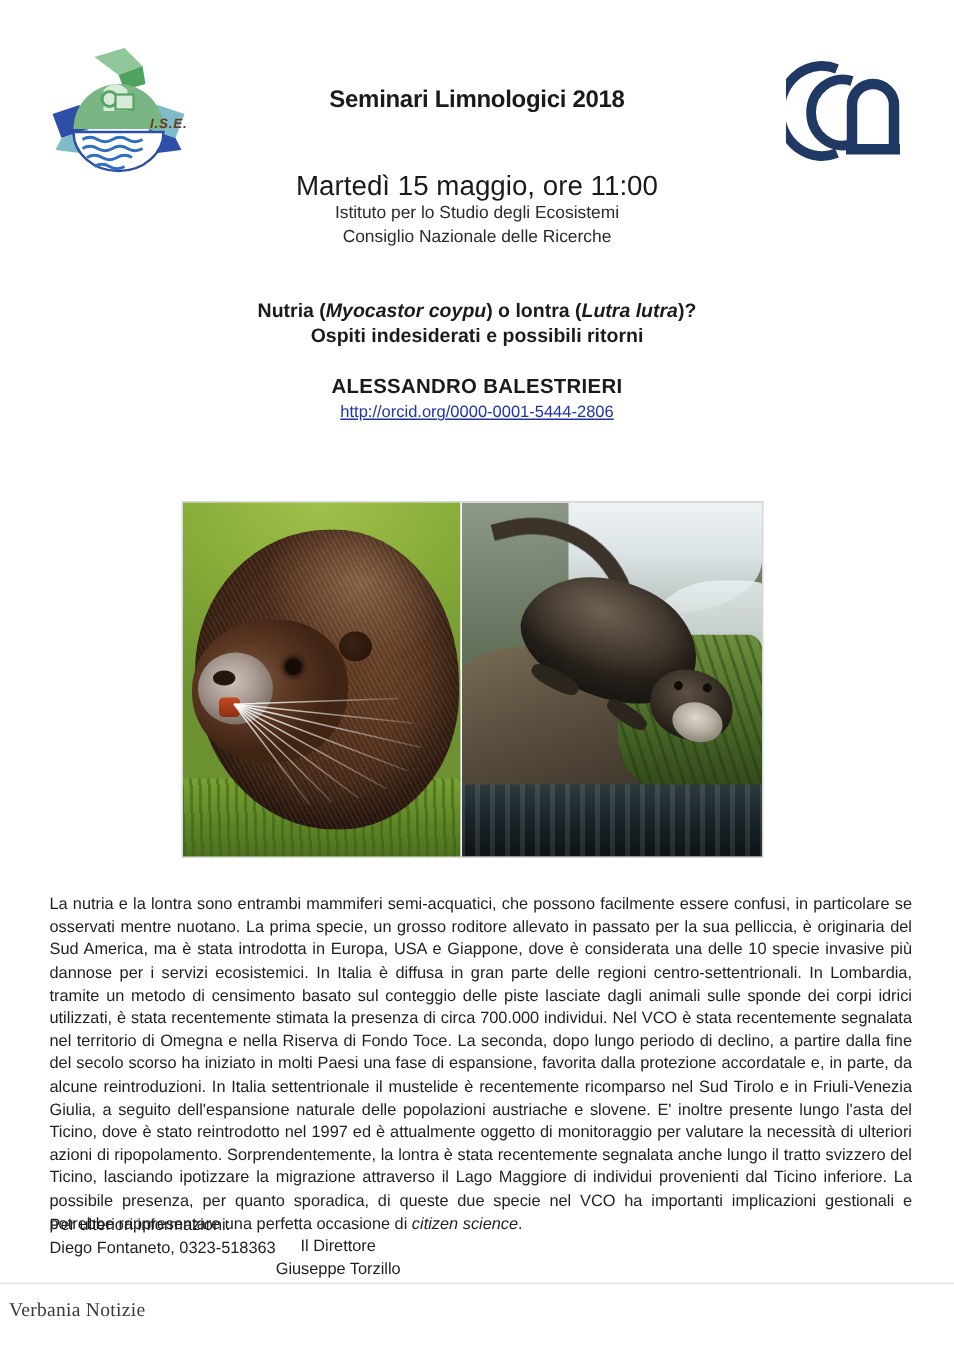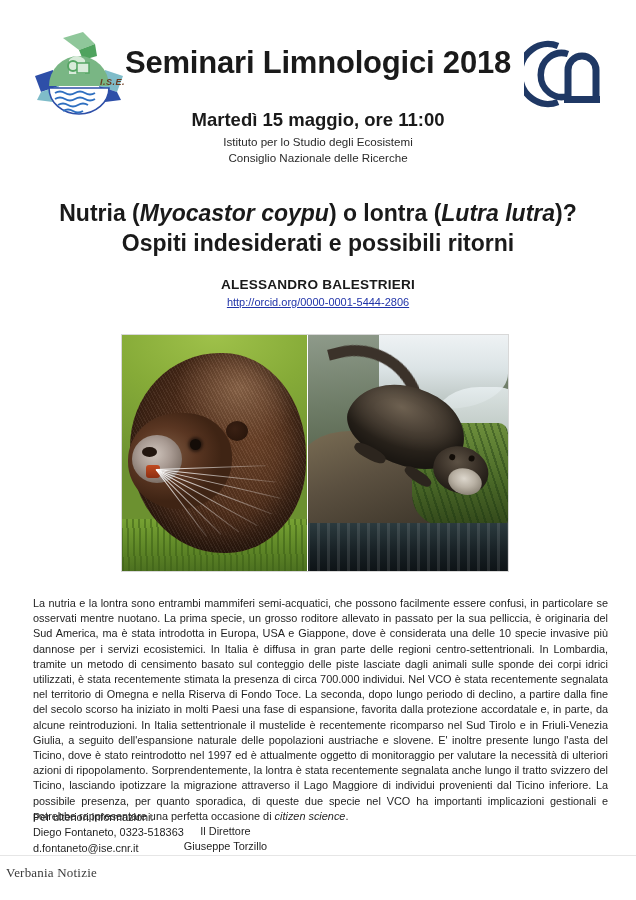--- a/index.html
+++ b/index.html
@@ -45,33 +45,33 @@
   }
 
   .head-center {
     position: absolute;
     left: 120px;
     right: 120px;
     top: 0;
     text-align: center;
   }
   .seminar-title {
-    margin: 0;
+    margin: 12px;
     padding-top: 46px;
-    font-size: 31px;
+    font-size: 16px;
     font-weight: bold;
     letter-spacing: -0.2px;
     color: #1a1a1a;
     line-height: 1.1;
   }
   .seminar-date {
     margin: 4px;
     padding-top: 26px;
     font-size: 18.5px;
-    font-weight: bold;
+    font-weight: normal;
     color: #1a1a1a;
     line-height: 1.1;
   }
 
   .venue {
     position: absolute;
     left: 0; right: 0;
     top: 134px;
     text-align: center;
     font-size: 11.6px;
@@ -82,21 +82,21 @@
 
   
   .talk {
     position: absolute;
     left: 0; right: 0;
     top: 198px;
     text-align: center;
   }
   .talk-title {
     margin: 0;
-    font-size: 23px;
+    font-size: 13px;
     font-weight: bold;
     line-height: 1.32;
     color: #1a1a1a;
   }
   .talk-title em { font-style: italic; }
 
   .speaker {
     margin: 0;
     padding-top: 18px;
     font-size: 13.6px;
@@ -473,21 +473,20 @@
 
   <p class="abstract">
     <span>La nutria e la lontra sono entrambi mammiferi semi-acquatici, che possono facilmente essere confusi, in particolare se osservati mentre nuotano. La prima specie, un grosso roditore allevato in passato per la sua pelliccia, è originaria del Sud America, ma è stata introdotta in Europa, USA e Giappone, dove è considerata una delle 10 specie invasive più dannose per i servizi ecosistemici. In Italia è diffusa in gran parte delle regioni centro-settentrionali. In Lombardia, tramite un metodo di censimento basato sul conteggio delle piste lasciate dagli animali sulle sponde dei corpi idrici utilizzati, è stata recentemente stimata la presenza di circa 700.000 individui. Nel VCO è stata recentemente segnalata nel territorio di Omegna e nella Riserva di Fondo Toce. La seconda, dopo lungo periodo di declino, a partire dalla fine del secolo scorso ha iniziato in molti Paesi una fase di espansione, favorita dalla protezione accordatale e, in parte, da alcune reintroduzioni. In Italia settentrionale il mustelide è recentemente ricomparso nel Sud Tirolo e in Friuli-Venezia Giulia, a seguito dell'espansione naturale delle popolazioni austriache e slovene. E' inoltre presente lungo l'asta del Ticino, dove è stato reintrodotto nel 1997 ed è attualmente oggetto di monitoraggio per valutare la necessità di ulteriori azioni di ripopolamento. Sorprendentemente, la lontra è stata recentemente segnalata anche lungo il tratto svizzero del Ticino, lasciando ipotizzare la migrazione attraverso il Lago Maggiore di individui provenienti dal Ticino inferiore. La possibile presenza, per quanto sporadica, di queste due specie nel VCO ha importanti implicazioni gestionali e potrebbe rappresentare una perfetta occasione di </span><em>citizen science</em><span>.</span>
   </p>
 
   <div class="footer">
     <div class="footer-row">
       <div class="footer-left">
         <div>Per ulteriori informazioni:</div>
         <div>Diego Fontaneto, 0323-518363</div>
-        <div>d.fontaneto@ise.cnr.it</div>
       </div>
       <div class="footer-right">
         <div>Il Direttore</div>
         <div>Giuseppe Torzillo</div>
       </div>
     </div>
   </div>
 
   <div class="hairline"></div>
 

